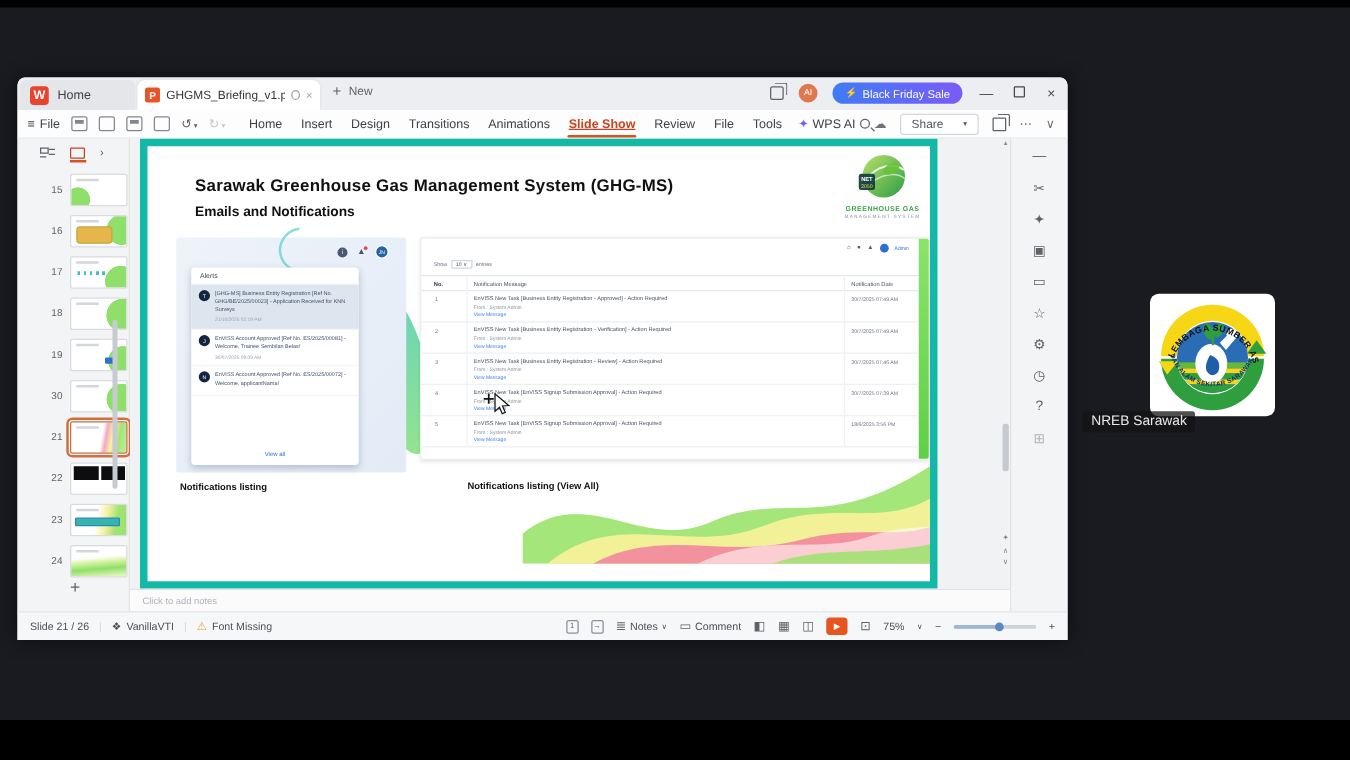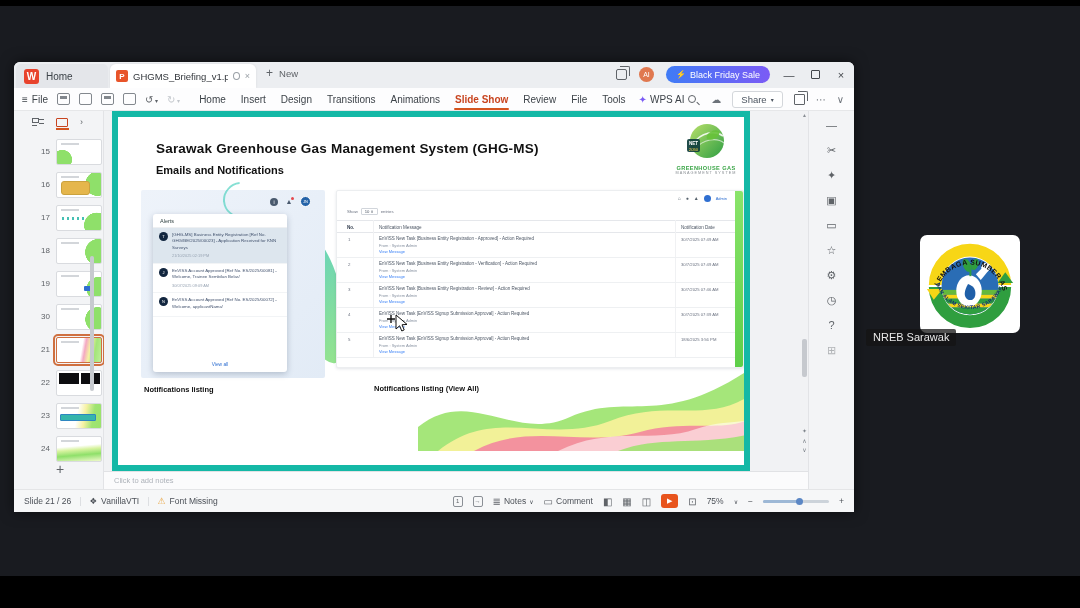--- a/index.html
+++ b/index.html
@@ -31,28 +31,28 @@
   .winbtn { font-size:11px; color:#43474c; width:14px; text-align:center; }
   .restoreico { width:9px; height:9px; border:1.2px solid #43474c; border-radius:1px; }
 
   
   #toolbar { position:absolute; left:0; top:26px; width:840px; height:23px; background:#fdfdfe; border-bottom:1px solid #e6e7e9; display:flex; align-items:center; font-size:10px; color:#3d4349; }
   .qa { display:flex; align-items:center; gap:9px; padding:0 8px; }
   .qico { width:13px; height:12px; border:1.1px solid #6d737a; border-radius:2px; position:relative; opacity:.85;}
   .qico.b::after { content:""; position:absolute; left:2px; top:2px; right:2px; height:3px; background:#6d737a; }
   .menu { display:flex; align-items:center; gap:13px; margin-left:10px; }
   .mitem { color:#3d4349; cursor:default; position:relative; padding:3px 1px; }
-  .mitem.active { color:#c8441f; font-weight:bold; }
+  .mitem.active { color:#c8441f; font-weight:bold;text-decoration:underline; }
   .mitem.active::after { content:""; position:absolute; left:0; right:0; bottom:-2px; height:2px; background:#d4541f; border-radius:1px; }
   .ai { color:#3d4349; display:flex; gap:3px; align-items:center; }
   .sparkle { color:#7b5bf5; font-size:10px; }
   .i-search { width:8px; height:8px; border:1.3px solid #5f6368; border-radius:50%; position:relative; display:inline-block; margin-left:4px; }
   .i-search::after { content:""; position:absolute; left:7px; top:7px; width:4px; height:1.4px; background:#5f6368; transform:rotate(45deg); }
   .tbr { margin-left:auto; display:flex; align-items:center; gap:11px; padding-right:10px; }
-  .sharebtn { border:1px solid #d4d7db; border-radius:3px; padding:2px 8px; color:#4c5560; font-size:9.5px; display:flex; gap:4px; align-items:center; background:#fff; }
+  .sharebtn { border:1px solid #d4d7db; border-radius:3px; padding:2px 8px; color:#4c5560; font-size:9.5px; display:flex; gap:16px; align-items:center; background:#fff; }
   .gray { color:#6d737a; }
 
   
   #body { position:absolute; left:0; top:49px; width:840px; height:378px; display:flex; }
 
   
   #thumbs { width:90px; height:378px; background:#f3f4f6; border-right:1px solid #e2e3e6; position:relative; }
   .ttools { height:22px; display:flex; align-items:center; gap:12px; padding-left:18px; font-size:9px; color:#5f6368; }
   .viewico { width:12px; height:9px; border:1.2px solid #5f6368; border-radius:1px; position:relative; }
   .viewico.active { border-color:#c8441f; }

